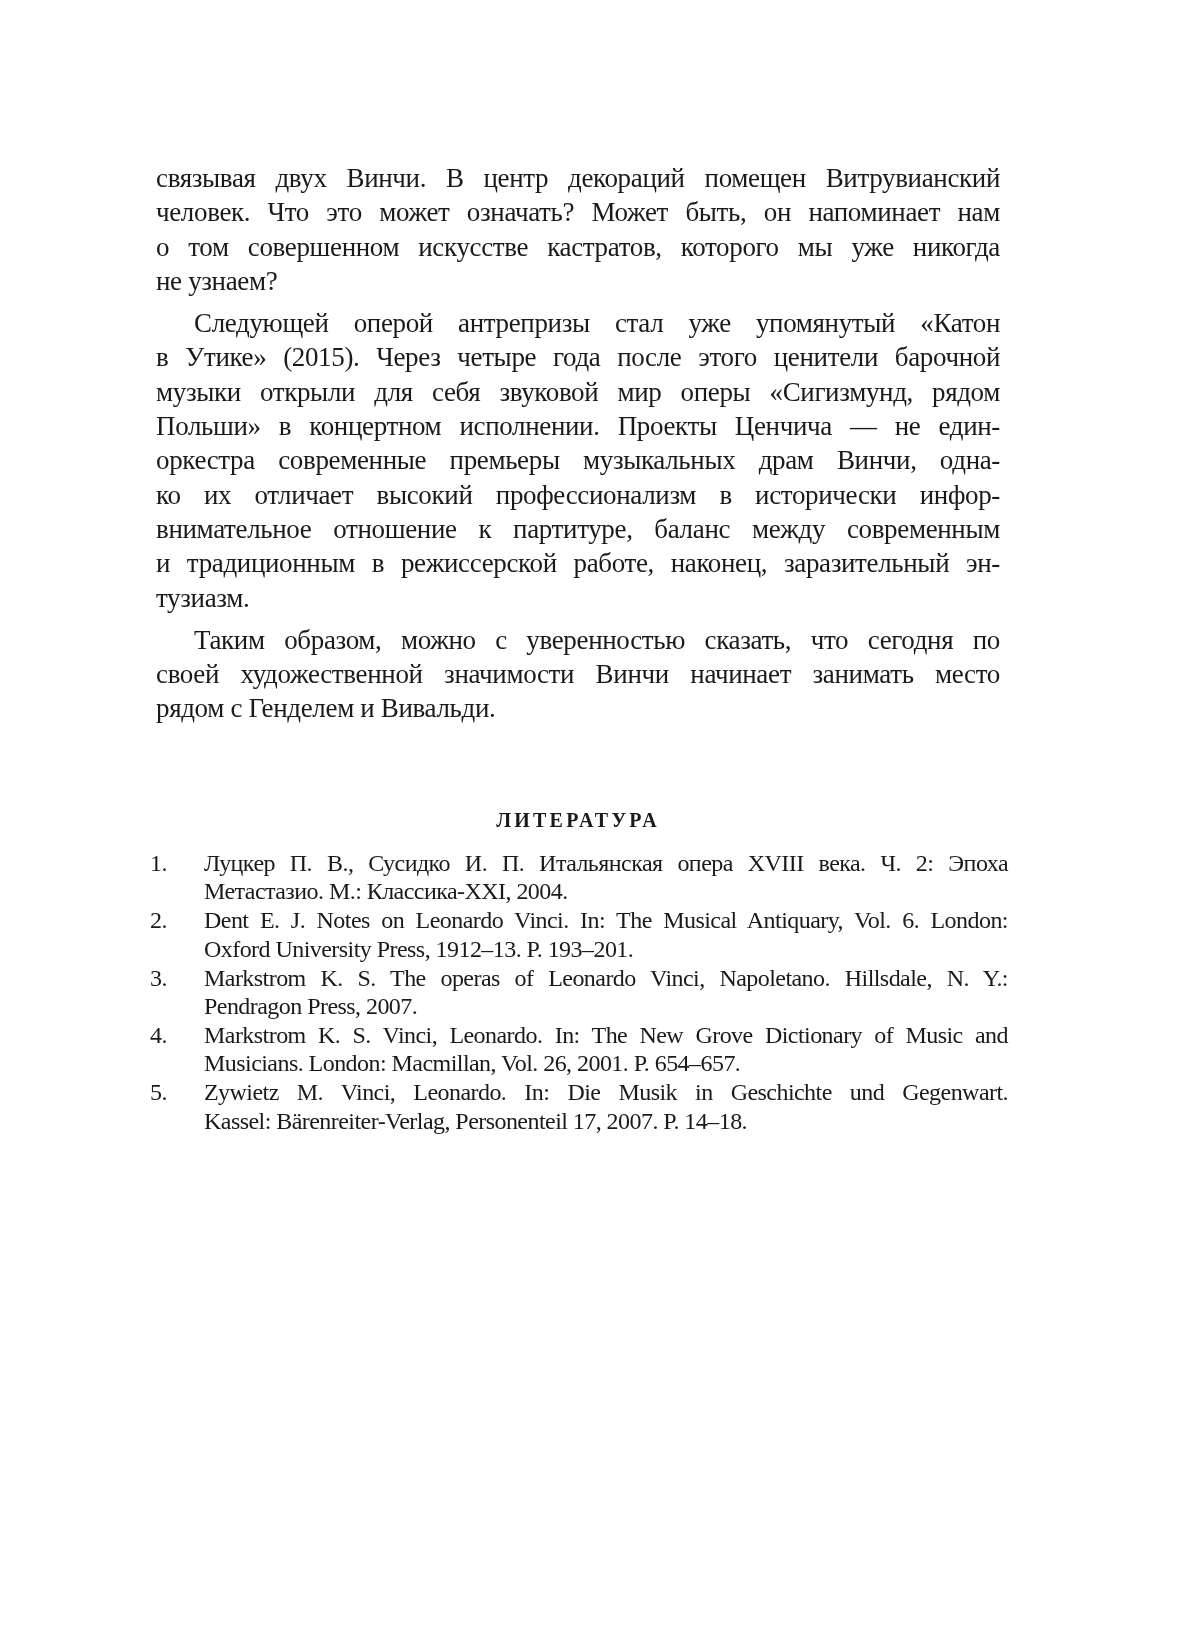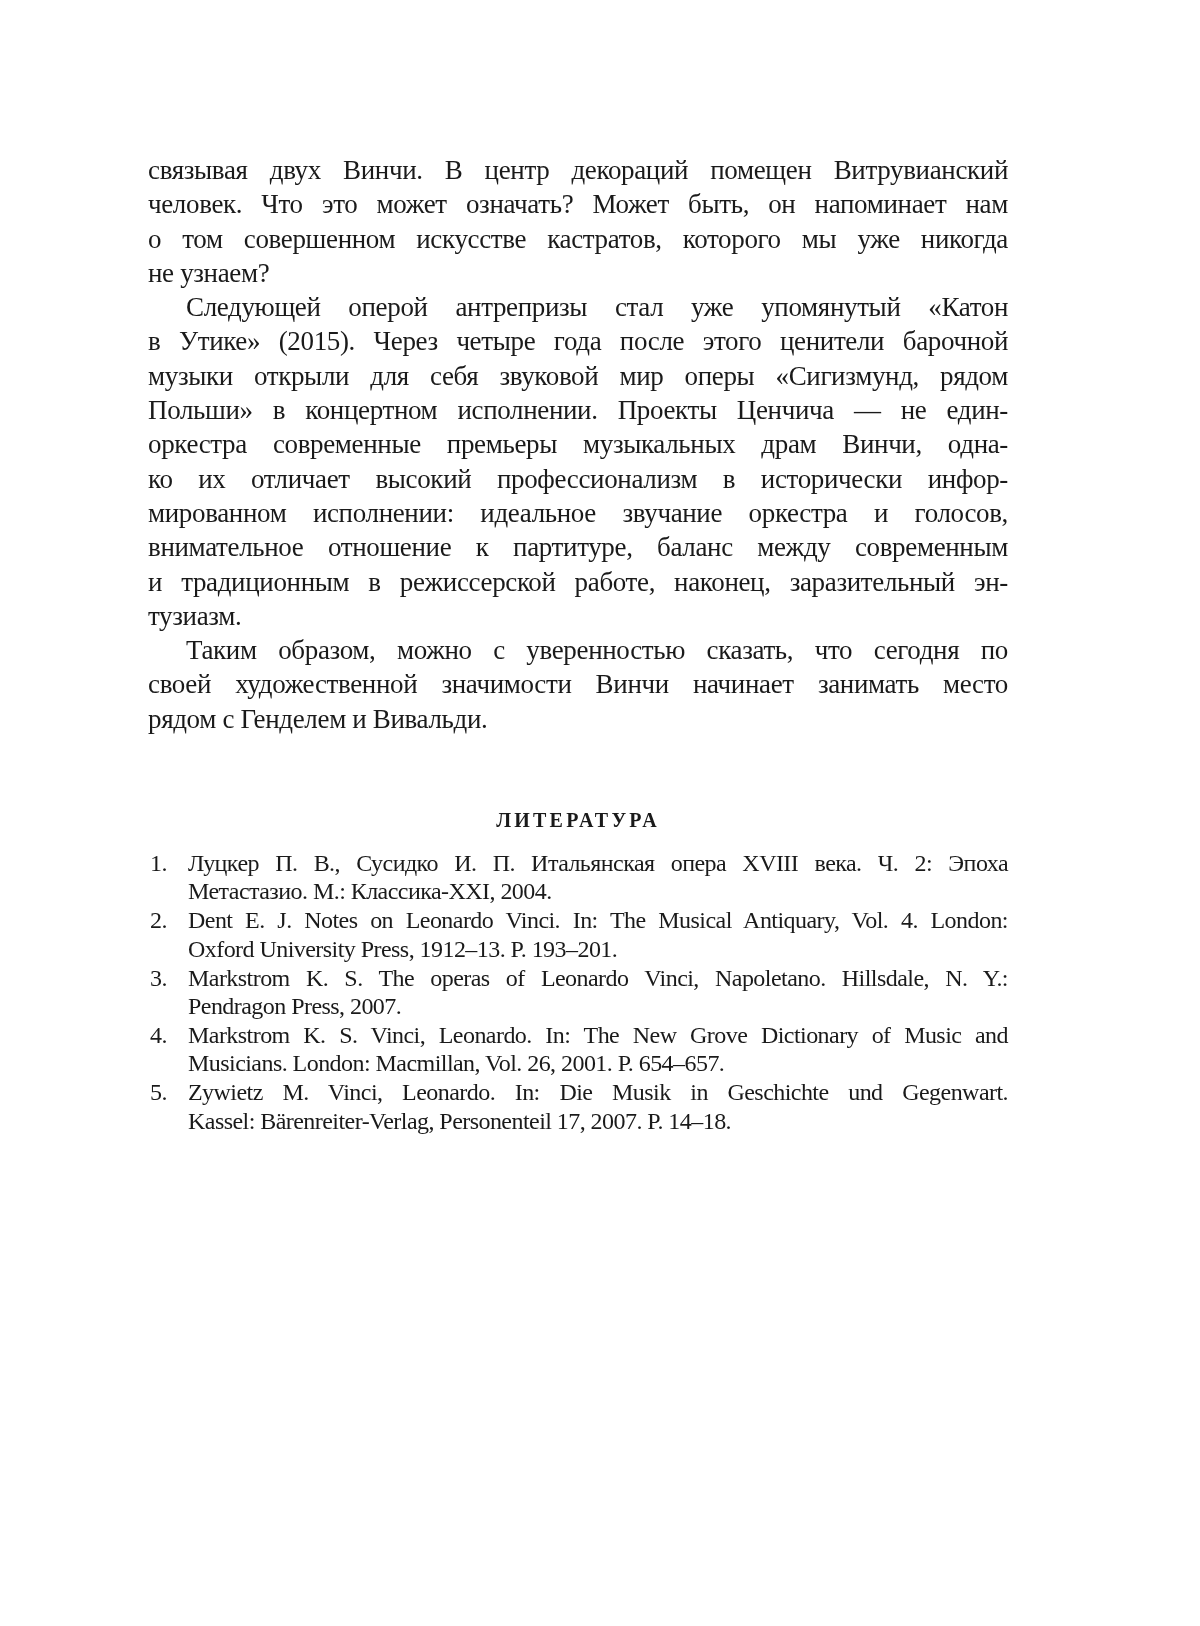--- a/index.html
+++ b/index.html
@@ -15,21 +15,21 @@
       font-family: "Liberation Serif", "DejaVu Serif", serif;
       color: #1a1a1a;
     }
     .page {
       position: absolute;
       left: 148px;
       top: 153px;
       width: 860px;
     }
     .body-text p {
-      margin: 0;
+      margin: 8px;
       font-size: 27px;
       line-height: 34.3px;
       text-align: justify;
       text-align-last: auto;
       letter-spacing: -0.35px;
       word-spacing: 0px;
       hyphens: manual;
     }
     .line {
       display: block;
@@ -75,20 +75,21 @@
     .ref-num {
       position: absolute;
       left: 2px;
       top: 0;
     }
     .ref-line {
       display: block;
       white-space: nowrap;
       text-align: justify;
       text-align-last: justify;
+      margin-left: 16px;
     }
     .ref-line.last {
       text-align-last: left;
     }
   </style>
 </head>
 <body>
 
 <div class="page">
   <div class="body-text">
@@ -100,21 +101,20 @@
       <span class="line last">не узнаем?</span>
     </p>
 
     <p>
       <span class="line indent-first">Следующей оперой антрепризы стал уже упомянутый «Катон</span>
       <span class="line">в Утике» (2015). Через четыре года после этого ценители барочной</span>
       <span class="line">музыки открыли для себя звуковой мир оперы «Сигизмунд, рядом</span>
       <span class="line">Польши» в концертном исполнении. Проекты Ценчича — не един-</span>
       <span class="line">оркестра современные премьеры музыкальных драм Винчи, одна-</span>
       <span class="line">ко их отличает высокий профессионализм в исторически инфор-</span>
-      <span class="line">мированном исполнении: идеальное звучание оркестра и голосов,</span>
       <span class="line">внимательное отношение к партитуре, баланс между современным</span>
       <span class="line">и традиционным в режиссерской работе, наконец, заразительный эн-</span>
       <span class="line last">тузиазм.</span>
     </p>
 
     <p>
       <span class="line indent-first">Таким образом, можно с уверенностью сказать, что сегодня по</span>
       <span class="line">своей художественной значимости Винчи начинает занимать место</span>
       <span class="line last">рядом с Генделем и Вивальди.</span>
     </p>
@@ -123,21 +123,21 @@
   <h2 class="section-title">ЛИТЕРАТУРА</h2>
 
   <ol class="refs">
     <li class="ref-item">
       <span class="ref-num">1.</span>
       <span class="ref-line">Луцкер П. В., Сусидко И. П. Итальянская опера XVIII века. Ч. 2: Эпоха</span>
       <span class="ref-line last">Метастазио. М.: Классика-XXI, 2004.</span>
     </li>
     <li class="ref-item">
       <span class="ref-num">2.</span>
-      <span class="ref-line">Dent E. J. Notes on Leonardo Vinci. In: The Musical Antiquary, Vol. 4. London:</span>
+      <span class="ref-line">Dent E. J. Notes on Leonardo Vinci. In: The Musical Antiquary, Vol. 6. London:</span>
       <span class="ref-line last">Oxford University Press, 1912–13. P. 193–201.</span>
     </li>
     <li class="ref-item">
       <span class="ref-num">3.</span>
       <span class="ref-line">Markstrom K. S. The operas of Leonardo Vinci, Napoletano. Hillsdale, N. Y.:</span>
       <span class="ref-line last">Pendragon Press, 2007.</span>
     </li>
     <li class="ref-item">
       <span class="ref-num">4.</span>
       <span class="ref-line">Markstrom K. S. Vinci, Leonardo. In: The New Grove Dictionary of Music and</span>

